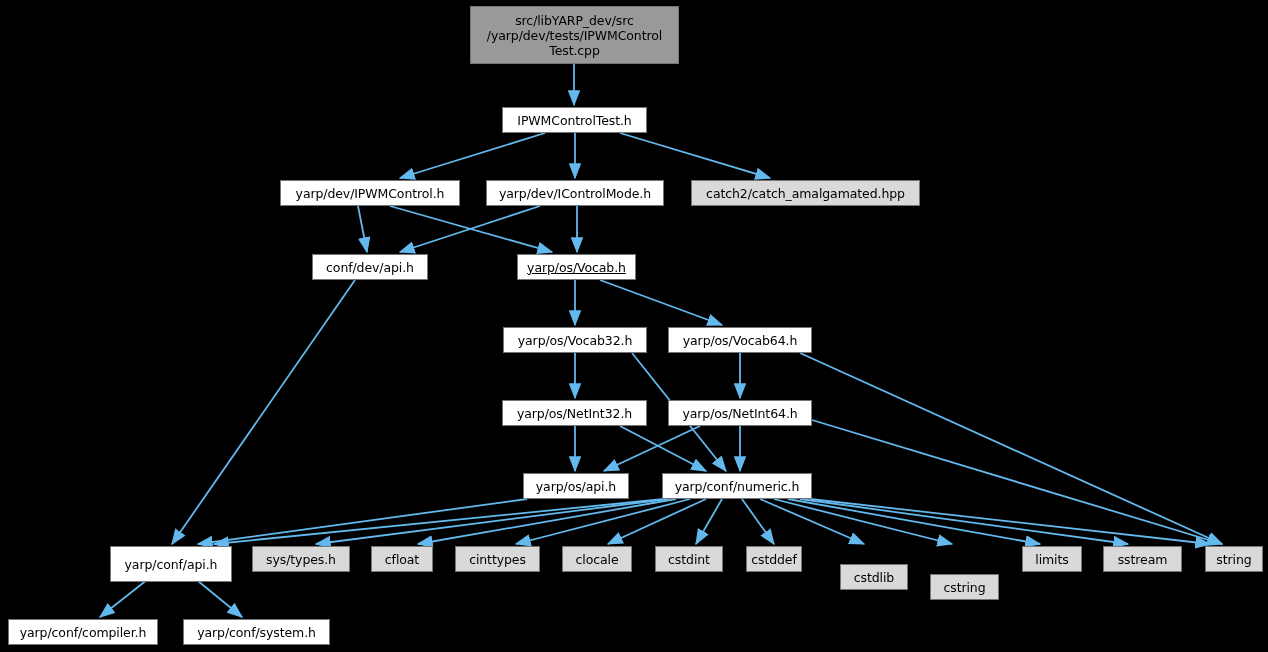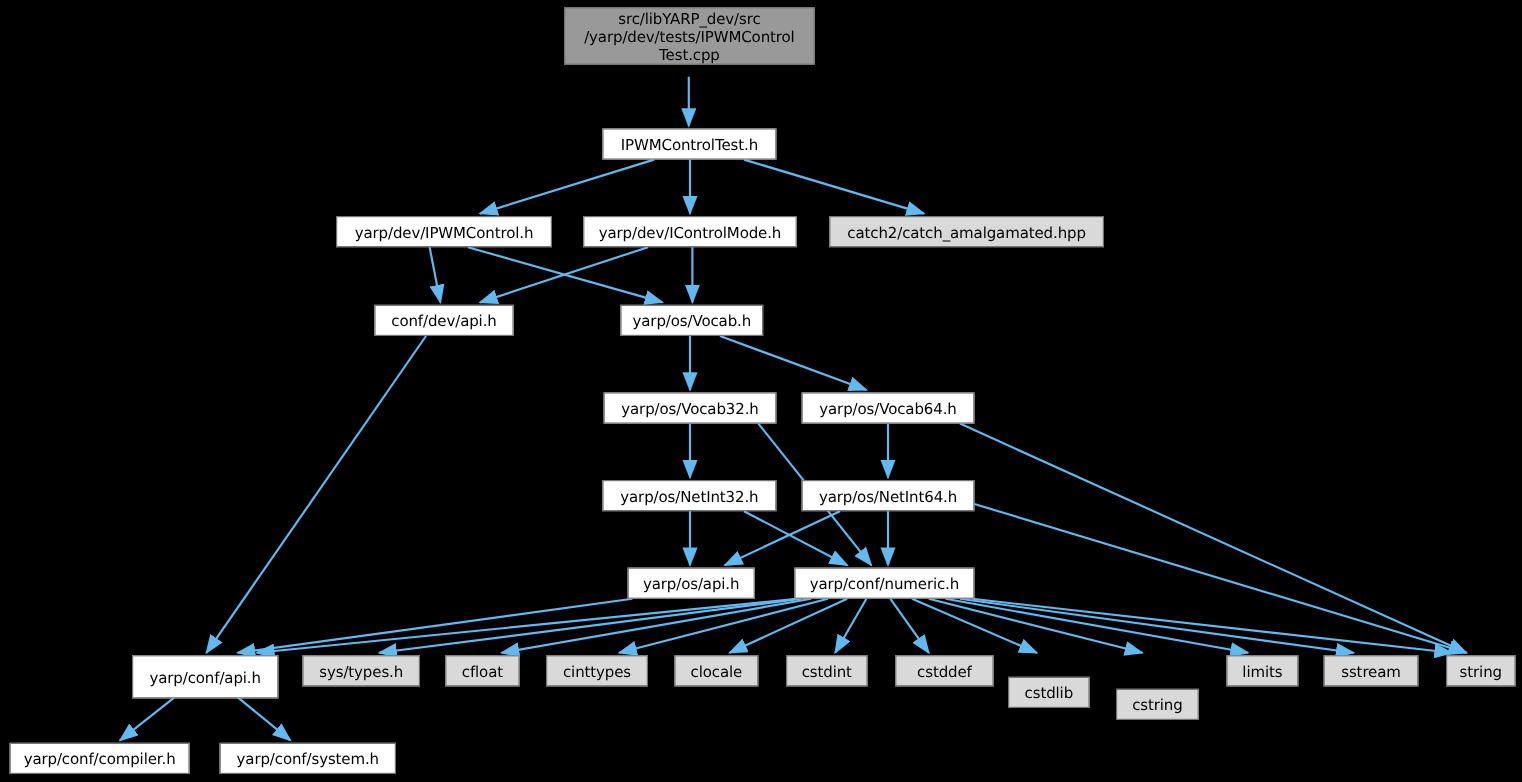--- a/index.html
+++ b/index.html
@@ -83,42 +83,42 @@
         <line x1="760" y1="499" x2="864" y2="544" stroke="#63b8ee" stroke-width="1.8" marker-end="url(#arrowhead)"></line>
         <line x1="774" y1="499" x2="952" y2="544" stroke="#63b8ee" stroke-width="1.8" marker-end="url(#arrowhead)"></line>
         <line x1="788" y1="499" x2="1040" y2="544" stroke="#63b8ee" stroke-width="1.8" marker-end="url(#arrowhead)"></line>
         <line x1="800" y1="499" x2="1128" y2="544" stroke="#63b8ee" stroke-width="1.8" marker-end="url(#arrowhead)"></line>
         <line x1="810" y1="499" x2="1210" y2="544" stroke="#63b8ee" stroke-width="1.8" marker-end="url(#arrowhead)"></line>
         <line x1="157" y1="572" x2="100" y2="617" stroke="#63b8ee" stroke-width="1.8" marker-end="url(#arrowhead)"></line>
         <line x1="187" y1="572" x2="242" y2="617" stroke="#63b8ee" stroke-width="1.8" marker-end="url(#arrowhead)"></line>
       </g>
   </svg>
   <div id="nodes-group">
-      <div class="graph-node fill-dark" style="left: 470px; top: 6px; width: 209px; height: 48px; border-color: rgb(117, 117, 117); padding: 2px 4px;">src/libYARP_dev/src
+      <div class="graph-node fill-dark" style="left: 470px; top: 6px; width: 209px; height: 58px; border-color: rgb(117, 117, 117); padding: 2px 4px;">src/libYARP_dev/src
 /yarp/dev/tests/IPWMControl
 Test.cpp</div>
       <div class="graph-node fill-white" style="left: 502px; top: 107px; width: 145px; height: 26px; border-color: rgb(117, 117, 117);">IPWMControlTest.h</div>
       <div class="graph-node fill-white" style="left: 280px; top: 180px; width: 180px; height: 26px; border-color: rgb(117, 117, 117);">yarp/dev/IPWMControl.h</div>
       <div class="graph-node fill-white" style="left: 486px; top: 180px; width: 178px; height: 26px; border-color: rgb(117, 117, 117);">yarp/dev/IControlMode.h</div>
       <div class="graph-node fill-gray" style="left: 691px; top: 180px; width: 229px; height: 26px; border-color: rgb(117, 117, 117);">catch2/catch_amalgamated.hpp</div>
       <div class="graph-node fill-white" style="left: 312px; top: 254px; width: 116px; height: 26px; border-color: rgb(117, 117, 117);">conf/dev/api.h</div>
-      <div class="graph-node fill-white" style="left: 517px; top: 254px; width: 119px; height: 26px; border-color: rgb(117, 117, 117);">yarp/os/Vocab.h</div>
+      <div class="graph-node fill-white" style="left: 517px; top: 254px; width: 119px; height: 26px; border-color: rgb(117, 117, 117); text-decoration: underline;">yarp/os/Vocab.h</div>
       <div class="graph-node fill-white" style="left: 503px; top: 327px; width: 144px; height: 26px; border-color: rgb(117, 117, 117);">yarp/os/Vocab32.h</div>
       <div class="graph-node fill-white" style="left: 668px; top: 327px; width: 144px; height: 26px; border-color: rgb(117, 117, 117);">yarp/os/Vocab64.h</div>
       <div class="graph-node fill-white" style="left: 502px; top: 400px; width: 145px; height: 26px; border-color: rgb(117, 117, 117);">yarp/os/NetInt32.h</div>
       <div class="graph-node fill-white" style="left: 668px; top: 400px; width: 144px; height: 26px; border-color: rgb(117, 117, 117);">yarp/os/NetInt64.h</div>
       <div class="graph-node fill-white" style="left: 523px; top: 473px; width: 106px; height: 26px; border-color: rgb(117, 117, 117);">yarp/os/api.h</div>
       <div class="graph-node fill-white" style="left: 662px; top: 473px; width: 150px; height: 26px; border-color: rgb(117, 117, 117);">yarp/conf/numeric.h</div>
       <div class="graph-node fill-white" style="left: 110px; top: 546px; width: 122px; height: 36px; border-color: rgb(117, 117, 117);">yarp/conf/api.h</div>
       <div class="graph-node fill-gray" style="left: 252px; top: 546px; width: 98px; height: 26px; border-color: rgb(117, 117, 117);">sys/types.h</div>
       <div class="graph-node fill-gray" style="left: 371px; top: 546px; width: 62px; height: 26px; border-color: rgb(117, 117, 117);">cfloat</div>
       <div class="graph-node fill-gray" style="left: 455px; top: 546px; width: 85px; height: 26px; border-color: rgb(117, 117, 117);">cinttypes</div>
       <div class="graph-node fill-gray" style="left: 562px; top: 546px; width: 70px; height: 26px; border-color: rgb(117, 117, 117);">clocale</div>
       <div class="graph-node fill-gray" style="left: 655px; top: 546px; width: 68px; height: 26px; border-color: rgb(117, 117, 117);">cstdint</div>
-      <div class="graph-node fill-gray" style="left: 746px; top: 546px; width: 82px; height: 26px; border-color: rgb(117, 117, 117);">cstddef</div>
+      <div class="graph-node fill-gray" style="left: 746px; top: 546px; width: 56px; height: 26px; border-color: rgb(117, 117, 117);">cstddef</div>
       <div class="graph-node fill-gray" style="left: 840px; top: 546px; width: 68px; height: 26px; border-color: rgb(117, 117, 117); margin-top: 18px;">cstdlib</div>
       <div class="graph-node fill-gray" style="left: 930px; top: 546px; width: 69px; height: 26px; border-color: rgb(117, 117, 117); margin-top: 28px;">cstring</div>
       <div class="graph-node fill-gray" style="left: 1022px; top: 546px; width: 60px; height: 26px; border-color: rgb(117, 117, 117);">limits</div>
       <div class="graph-node fill-gray" style="left: 1103px; top: 546px; width: 79px; height: 26px; border-color: rgb(117, 117, 117);">sstream</div>
       <div class="graph-node fill-gray" style="left: 1205px; top: 546px; width: 58px; height: 26px; border-color: rgb(117, 117, 117);">string</div>
       <div class="graph-node fill-white" style="left: 8px; top: 619px; width: 150px; height: 26px; border-color: rgb(117, 117, 117);">yarp/conf/compiler.h</div>
       <div class="graph-node fill-white" style="left: 183px; top: 619px; width: 147px; height: 26px; border-color: rgb(117, 117, 117);">yarp/conf/system.h</div>
     </div>
 </div>
 

